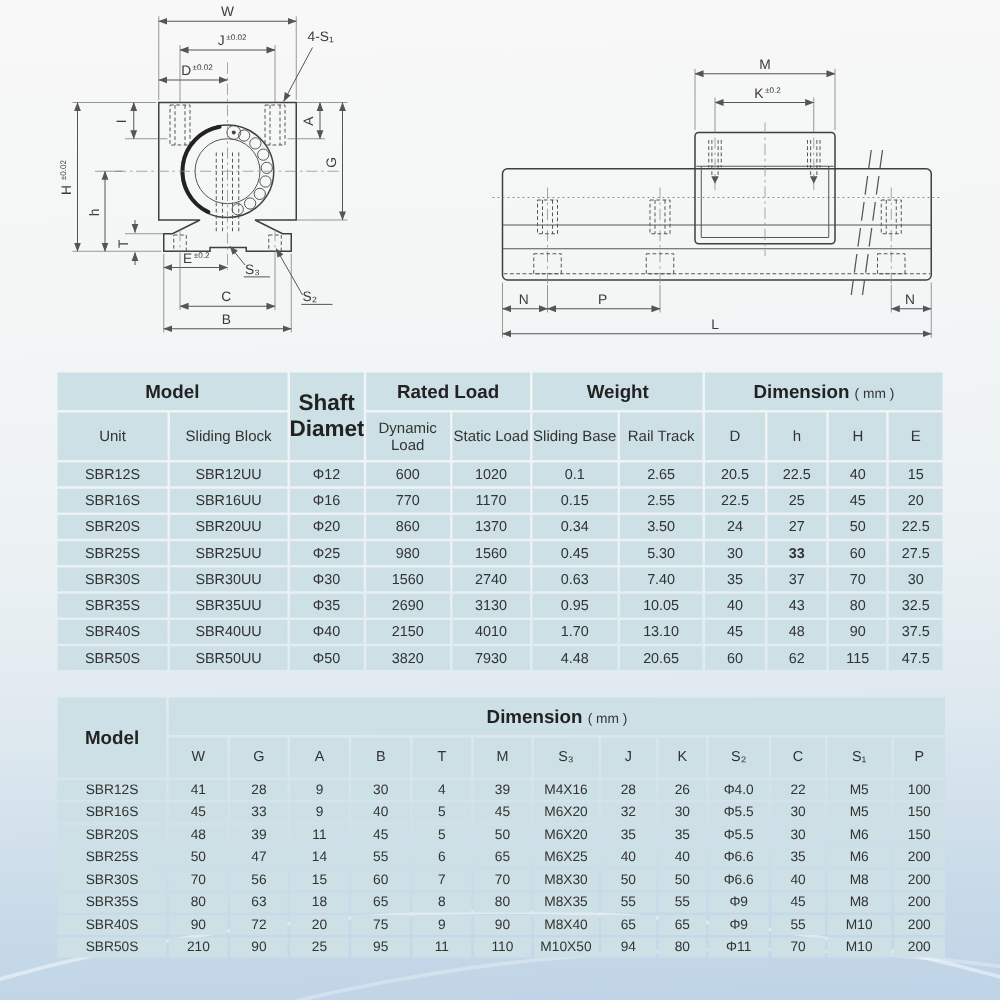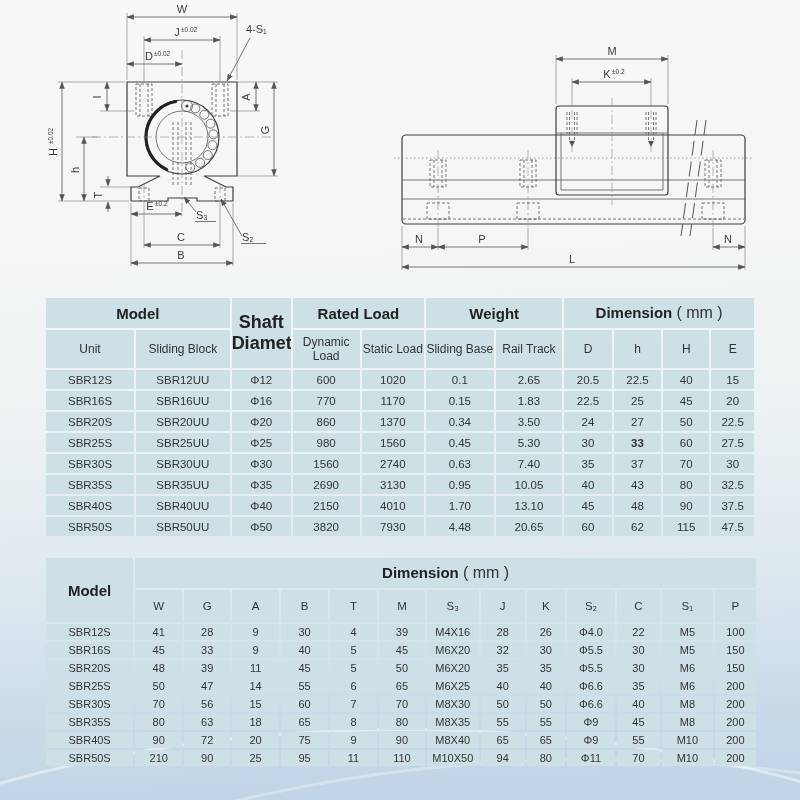--- a/index.html
+++ b/index.html
@@ -29,21 +29,21 @@
   table.spec th, table.spec td { background:#cde0e6; text-align:center; vertical-align:middle; padding:0; overflow:hidden; white-space:normal; }
   .t1 { left:44px; top:296px; width:712px; }
   .t2 { left:44px; top:556px; width:714px; }
   tr.r1 th { height:30px; }
   .gh { font-size:15px; font-weight:600; color:#222; }
   th.shaft { font-size:18px; line-height:1.15;margin-left:20px; }
   .t1 tr.r2 th { height:38px; font-size:12px; font-weight:400; color:#333; line-height:1.2; }
   .t2 tr.r2 th { height:32px; font-size:11.5px; font-weight:400; color:#333; }
   .t1 tbody td { height:19px; font-size:11.5px; color:#333; }
   .t2 tbody td { height:16px; font-size:11px;  color:#333; }
-  .usm { font-size:16px; font-weight:400; color:#333; }
+  .usm { font-size:11px; font-weight:400; color:#333; }
   td.patched { background:#fff; font-weight:700; font-size:10.5px; }
 </style>
 </head>
 <body>
 
 <div class="stage">
   <div class="wave wave1"></div>
   <div class="wave wave2"></div>
 
   <svg class="drawings" width="800" height="292" viewBox="0 0 800 292">
@@ -300,21 +300,21 @@
           <td>40</td>
           <td>15</td>
         </tr>
       <tr>
           <td>SBR16S</td>
           <td>SBR16UU</td>
           <td>Φ16</td>
           <td>770</td>
           <td>1170</td>
           <td>0.15</td>
-          <td>1.83</td>
+          <td>2.55</td>
           <td>22.5</td>
           <td>25</td>
           <td>45</td>
           <td>20</td>
         </tr>
       <tr>
           <td>SBR20S</td>
           <td>SBR20UU</td>
           <td>Φ20</td>
           <td>860</td>

